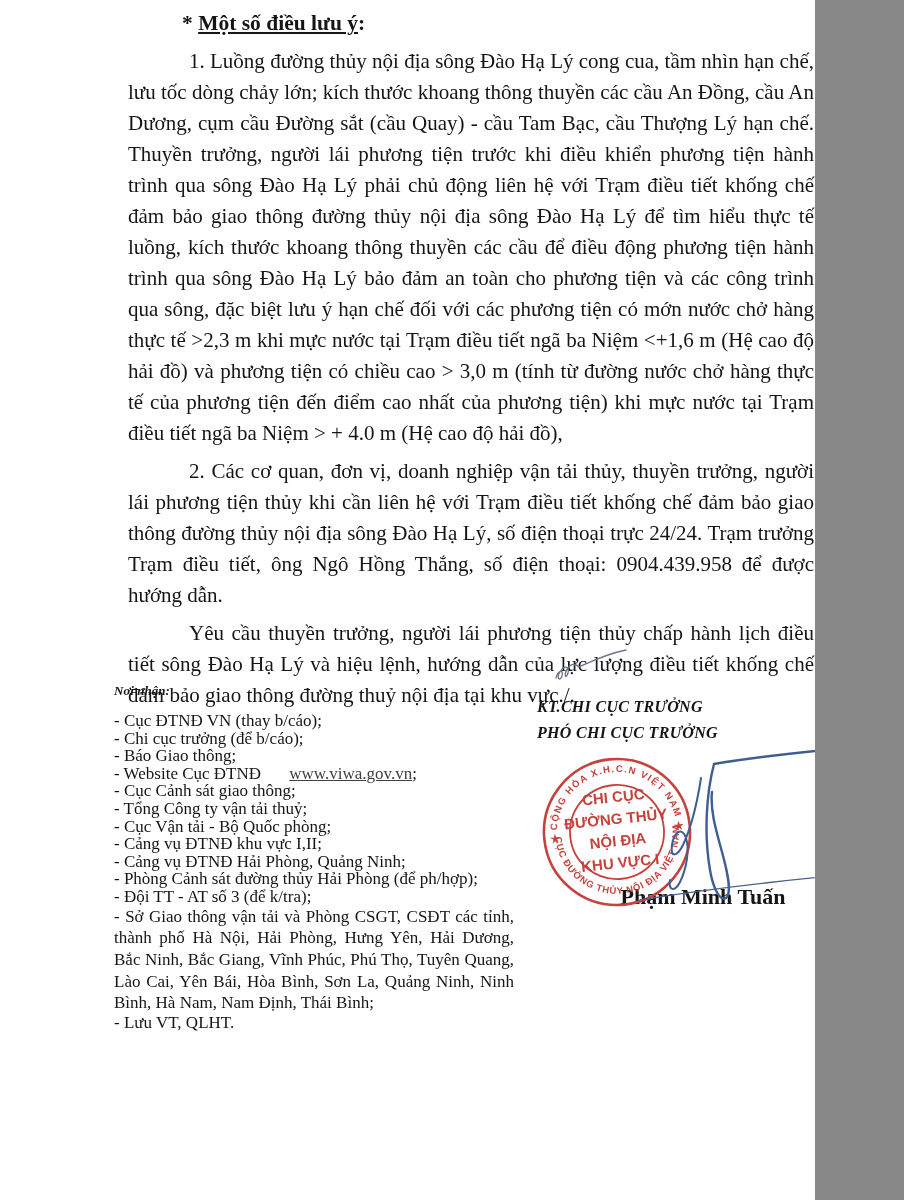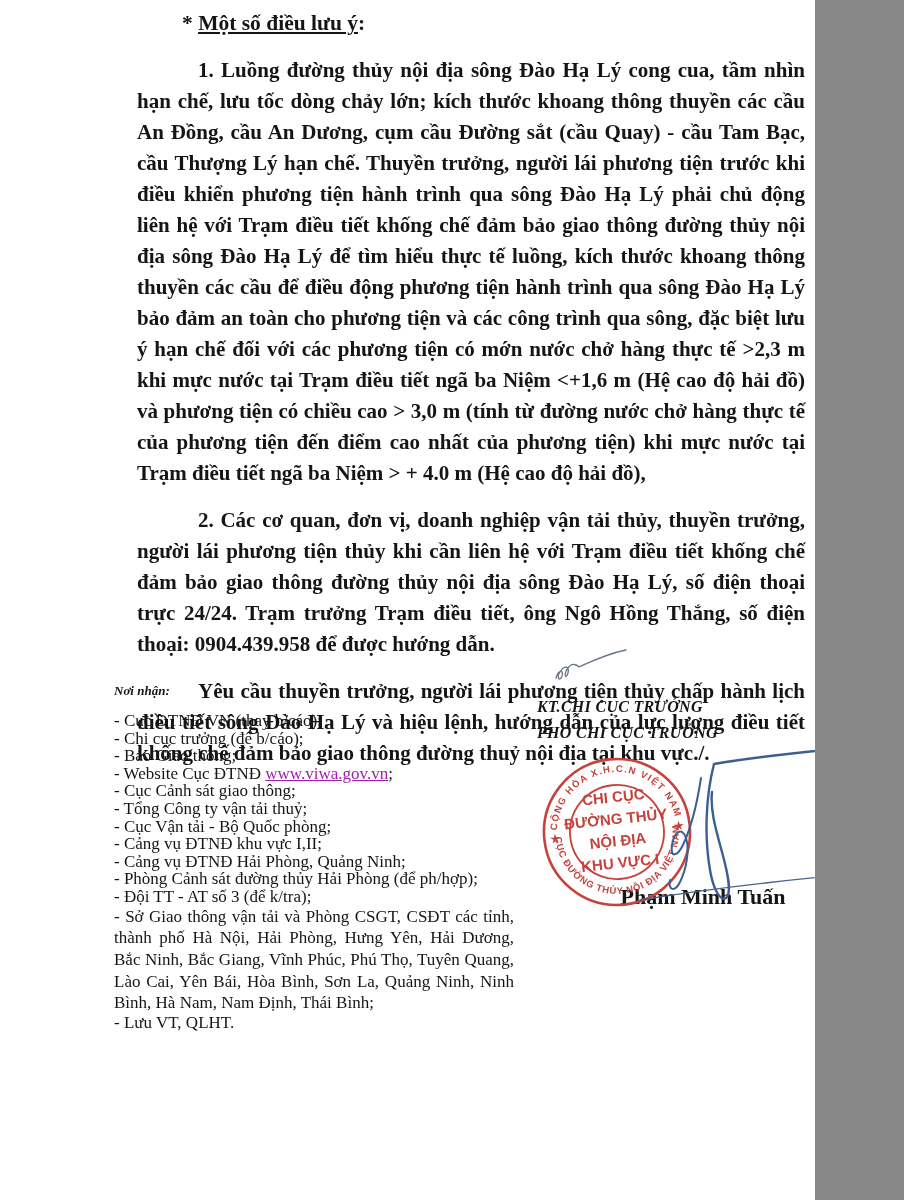--- a/index.html
+++ b/index.html
@@ -14,45 +14,44 @@
   
   .doc-body{
     position:absolute;left:121px;top:8px;width:700px;
   }
   .heading{
     font-size:21.5px;font-weight:bold;line-height:31px;
     text-indent:61px;
   }
   .heading .u{text-decoration:underline;}
   .body-para{
-    margin:16px;
+    margin:7px;
     font-size:21px;line-height:31px;
     text-align:justify;text-justify:inter-word;
     text-indent:61px;
-    font-weight:bold;
   }
   
   .recipients{
     position:absolute;left:114px;top:680px;width:400px;
   }
   .recipients-label{
     font-size:13px;font-weight:bold;font-style:italic;
     line-height:22px;margin-bottom:10px;
   }
   .recipient{
     font-size:17px;line-height:17.6px;
     white-space:nowrap;
     font-family:Liberation Serif, serif;
   }
   .recipient.multi{
     white-space:normal;line-height:21.7px;
     text-align:justify;text-justify:inter-word;
   }
   .recipient a{
-    color:#a21caf;text-decoration:underline;cursor:pointer;
+    color:#404040;text-decoration:underline;cursor:pointer;margin-left:24px;
   }
   
   .sign-titles{
     position:absolute;left:537px;top:694px;width:300px;
     font-size:16px;font-weight:bold;line-height:26px;
     letter-spacing:.3px;
     font-style:italic;
   }
   .signer-name{
     position:absolute;left:553px;top:884px;width:300px;

